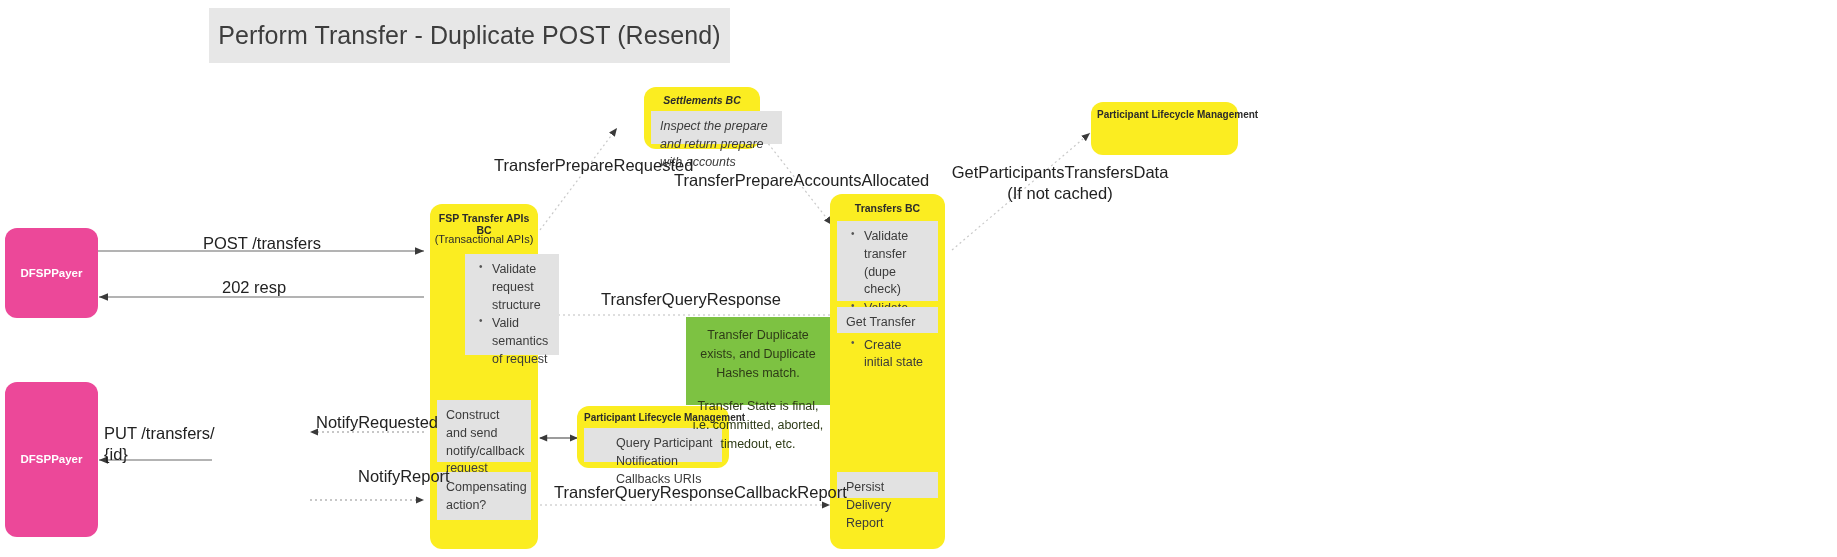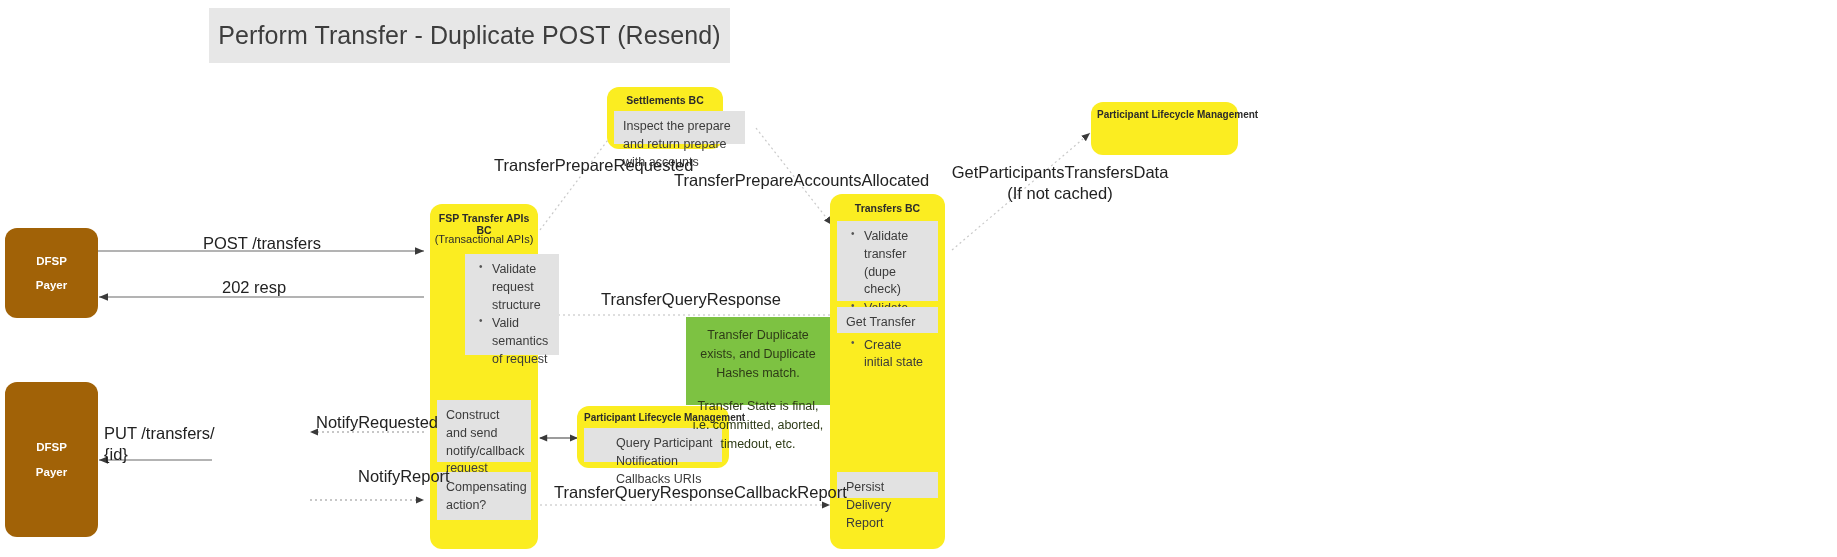--- a/index.html
+++ b/index.html
@@ -30,24 +30,24 @@
   .title-bar .title-text {
     font-size: 25px;
     color: #3d3d3d;
     font-weight: 400;
     letter-spacing: .1px;
     white-space: nowrap;
   }
 
   
   .actor {
-    background: #a16207;
+    background: #ec4899;
     border-radius: 12px;
     color: #ffffff;
-    display: flex; flex-direction: column;
+    display: flex; flex-direction: row;
     align-items: center; justify-content: center;
     font-size: 11.5px;
     font-weight: bold;
     line-height: 2.1;
   }
   .actor span { display:block; }
 
   
   .bc {
     background: #fbed21;
@@ -193,21 +193,21 @@
         <li>Validate request structure</li>
         <li>Valid semantics of request</li>
       </ul>
     </div>
 
     <div class="abs panel pad" style="left:7px; top:196px; width:94px; height:62px;">Construct and send notify/callback request</div>
 
     <div class="abs panel pad" style="left:7px; top:268px; width:94px; height:48px;">Compensating action?</div>
   </div>
 
-  <div class="abs bc" style="left:607px; top:87px; width:116px; height:62px;">
+  <div class="abs bc" style="left:644px; top:87px; width:116px; height:62px;font-style:italic;">
     <div class="bc-title" style="top:7px;">Settlements BC</div>
     <div class="abs panel pad" style="left:7px; top:24px; width:131px; height:33px;">Inspect the prepare and return prepare with accounts</div>
   </div>
 
   <div class="abs bc" style="left:830px; top:194px; width:115px; height:355px;">
     <div class="bc-title" style="top:8px;">Transfers BC</div>
 
     <div class="abs panel pad" style="left:7px; top:27px; width:101px; height:80px;">
       <ul>
         <li>Validate transfer (dupe check)</li>

